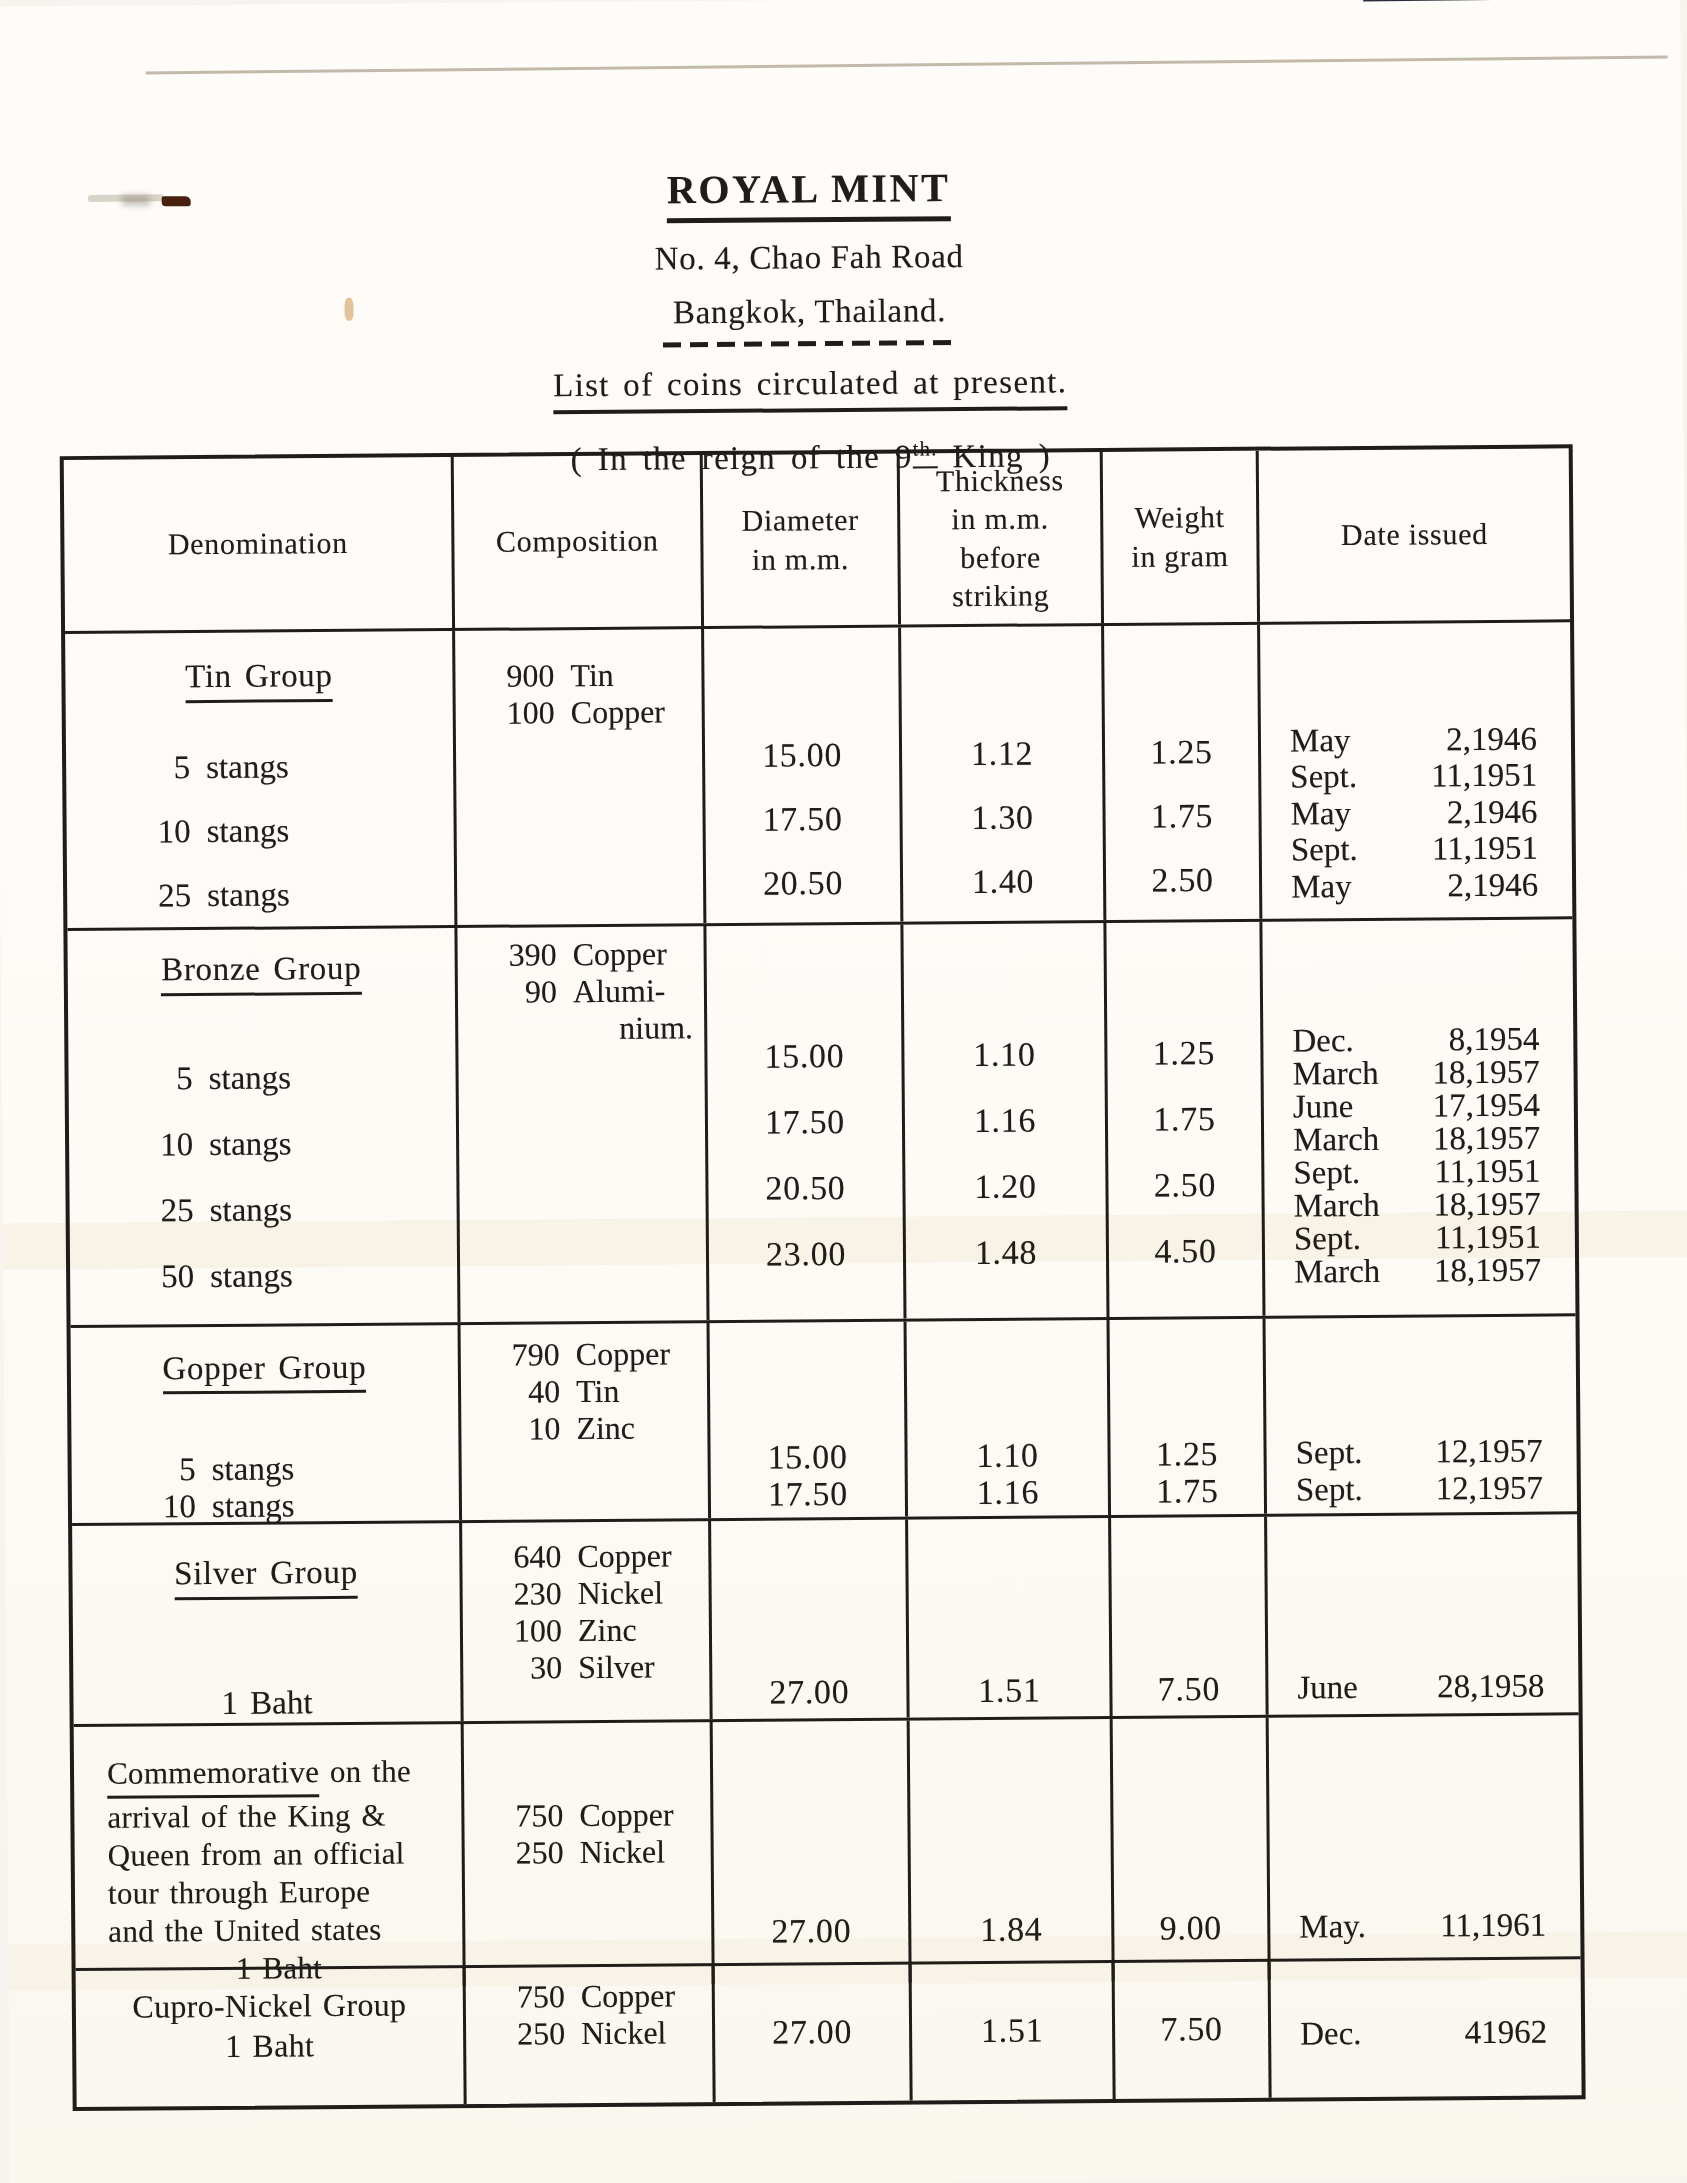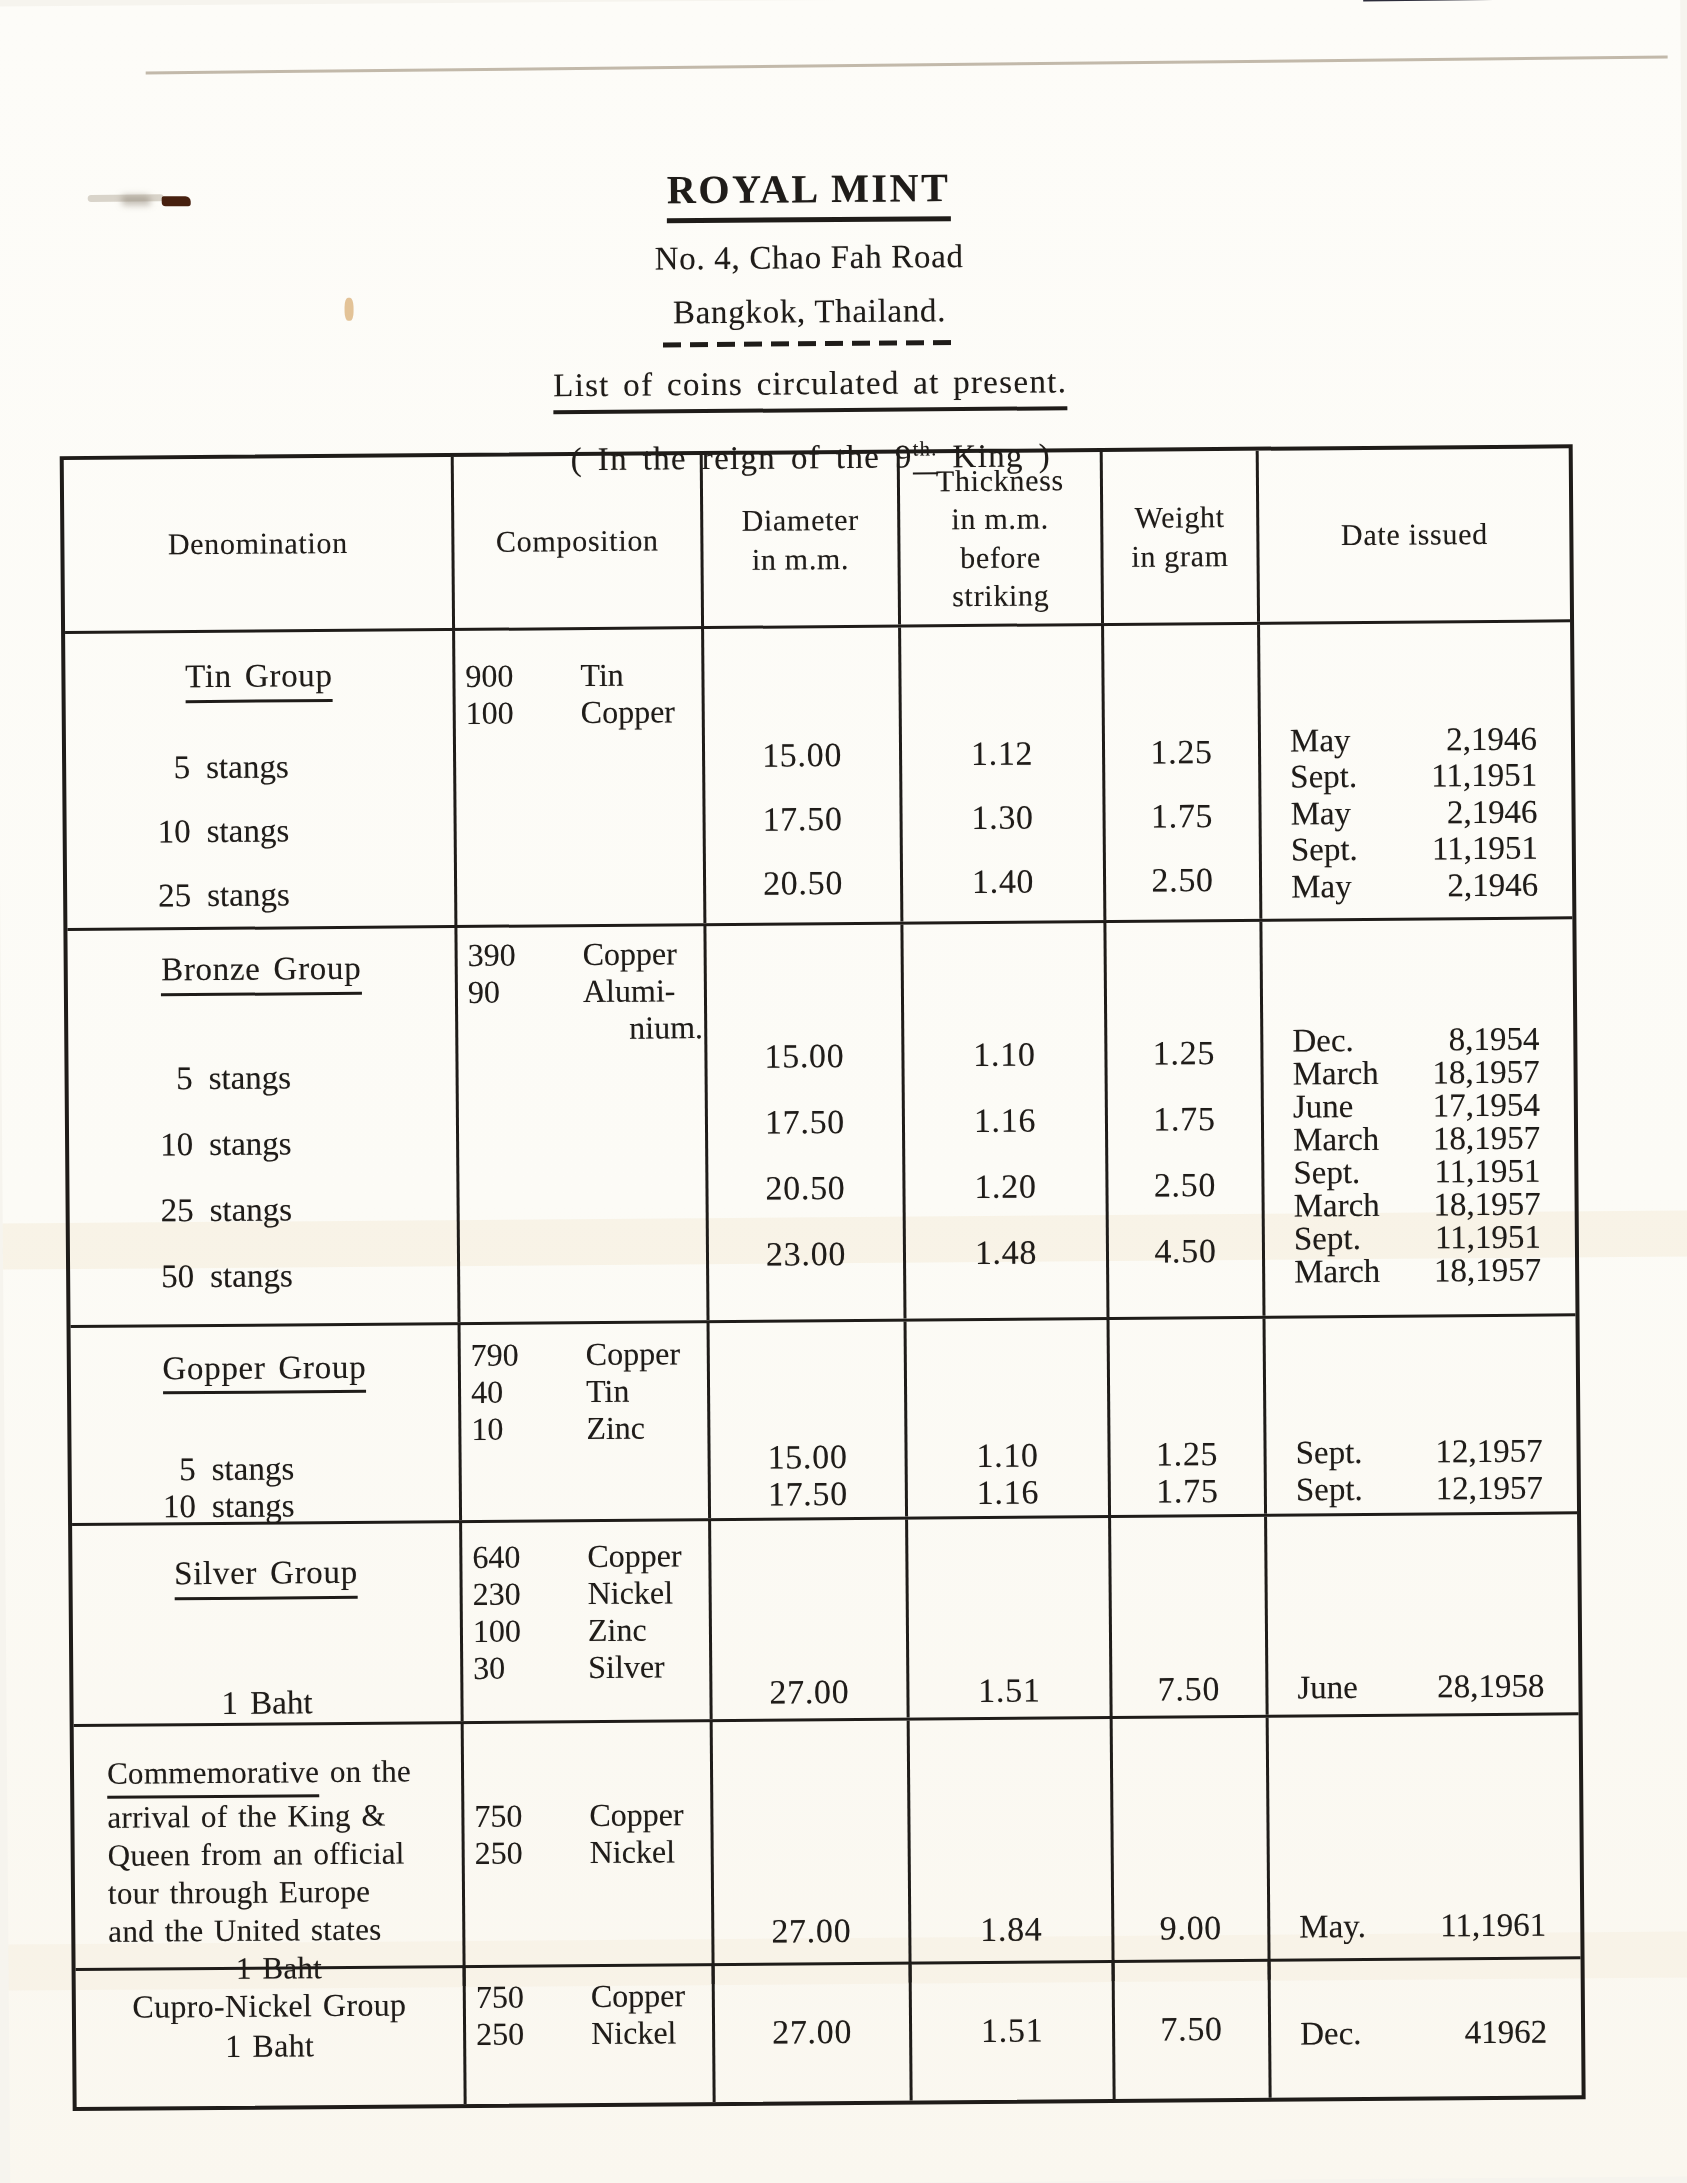--- a/index.html
+++ b/index.html
@@ -32,21 +32,21 @@
   
   .doc-head{position:absolute;left:0;top:165px;width:1628px;text-align:center;}
   .doc-title{font-size:40px;font-weight:bold;letter-spacing:2.6px;}
   .u-title{border-bottom:5.3px solid var(--ink);padding-bottom:5.3px;display:inline-block;}
   .addr{font-size:33px;margin-top:17px;letter-spacing:0.7px;}
   .dash-line{width:294px;height:5.3px;margin:10.6px auto 0 auto;
     background:repeating-linear-gradient(90deg,var(--ink) 0 18.5px,transparent 18.5px 27px);}
   .subtitle{font-size:33px;margin-top:18.5px;}
   .u-sub{border-bottom:4px solid var(--ink);padding-bottom:6px;display:inline-block;letter-spacing:1.3px;word-spacing:4px;}
   .reign{font-size:33px;margin-top:26.5px;letter-spacing:1.3px;word-spacing:5.3px;}
-  .u-sup{font-size:62%;vertical-align:super;border-bottom:2.6px solid var(--ink);padding-bottom:13px;}
+  .u-sup{font-size:62%;vertical-align:super;border-bottom:2.6px solid var(--ink);padding-bottom:7px;}
   
   .coin-table{
     position:absolute;left:63px;top:450px;width:1505px;
     border:4.6px solid var(--ink);
     background:transparent;
   }
   .sec{display:grid;grid-template-columns:390px 249px 197px 203px 156px 1fr;}
   .sec + .sec{border-top:3.3px solid var(--ink);}
   .c{border-right:3.3px solid var(--ink);position:relative;overflow:visible;}
   .c:last-child{border-right:none;}
@@ -65,21 +65,21 @@
   .gtitle{margin-top:var(--title-mt,23px);text-align:center;font-size:33px;letter-spacing:0.7px;}
   .gu{border-bottom:3.3px solid var(--ink);padding-bottom:4.6px;display:inline-block;word-spacing:4px;}
   
   .labels{position:absolute;top:var(--labels-top);left:0;right:0;}
   .lab{height:var(--row-h);display:flex;align-items:flex-start;padding-left:78px;font-size:33px;word-spacing:4px;}
   .lab .num{width:46px;text-align:right;margin-right:16px;flex:none;}
   .labels.center .lab{justify-content:center;padding-left:0;}
   
   .comp-list{padding-top:var(--comp-pt,16.5px);}
   .cline{display:flex;align-items:flex-start;line-height:37px;font-size:32px;}
-  .cline .cn{width:99px;text-align:left;margin-right:16px;flex:none;padding-left:10px;}
+  .cline .cn{width:99px;text-align:right;margin-right:16px;flex:none;}
   .ct.indent{margin-left:46px;}
   
   .vlist{position:absolute;top:var(--vals-top);left:0;right:0;}
   .v{height:var(--row-h);text-align:center;font-size:34px;letter-spacing:0.7px;}
   
   .dlist{position:absolute;top:var(--dates-top);left:0;right:0;}
   .dgrp{height:var(--dgrp-h,var(--row-h));}
   .dl{height:var(--dline-h,36px);display:flex;justify-content:space-between;align-items:flex-start;padding:0 34px 0 29px;font-size:33px;}
   
   .ctitle{padding:28px 13.2px 0 33px;font-size:31px;line-height:38px;letter-spacing:0.3px;word-spacing:2.6px;}

